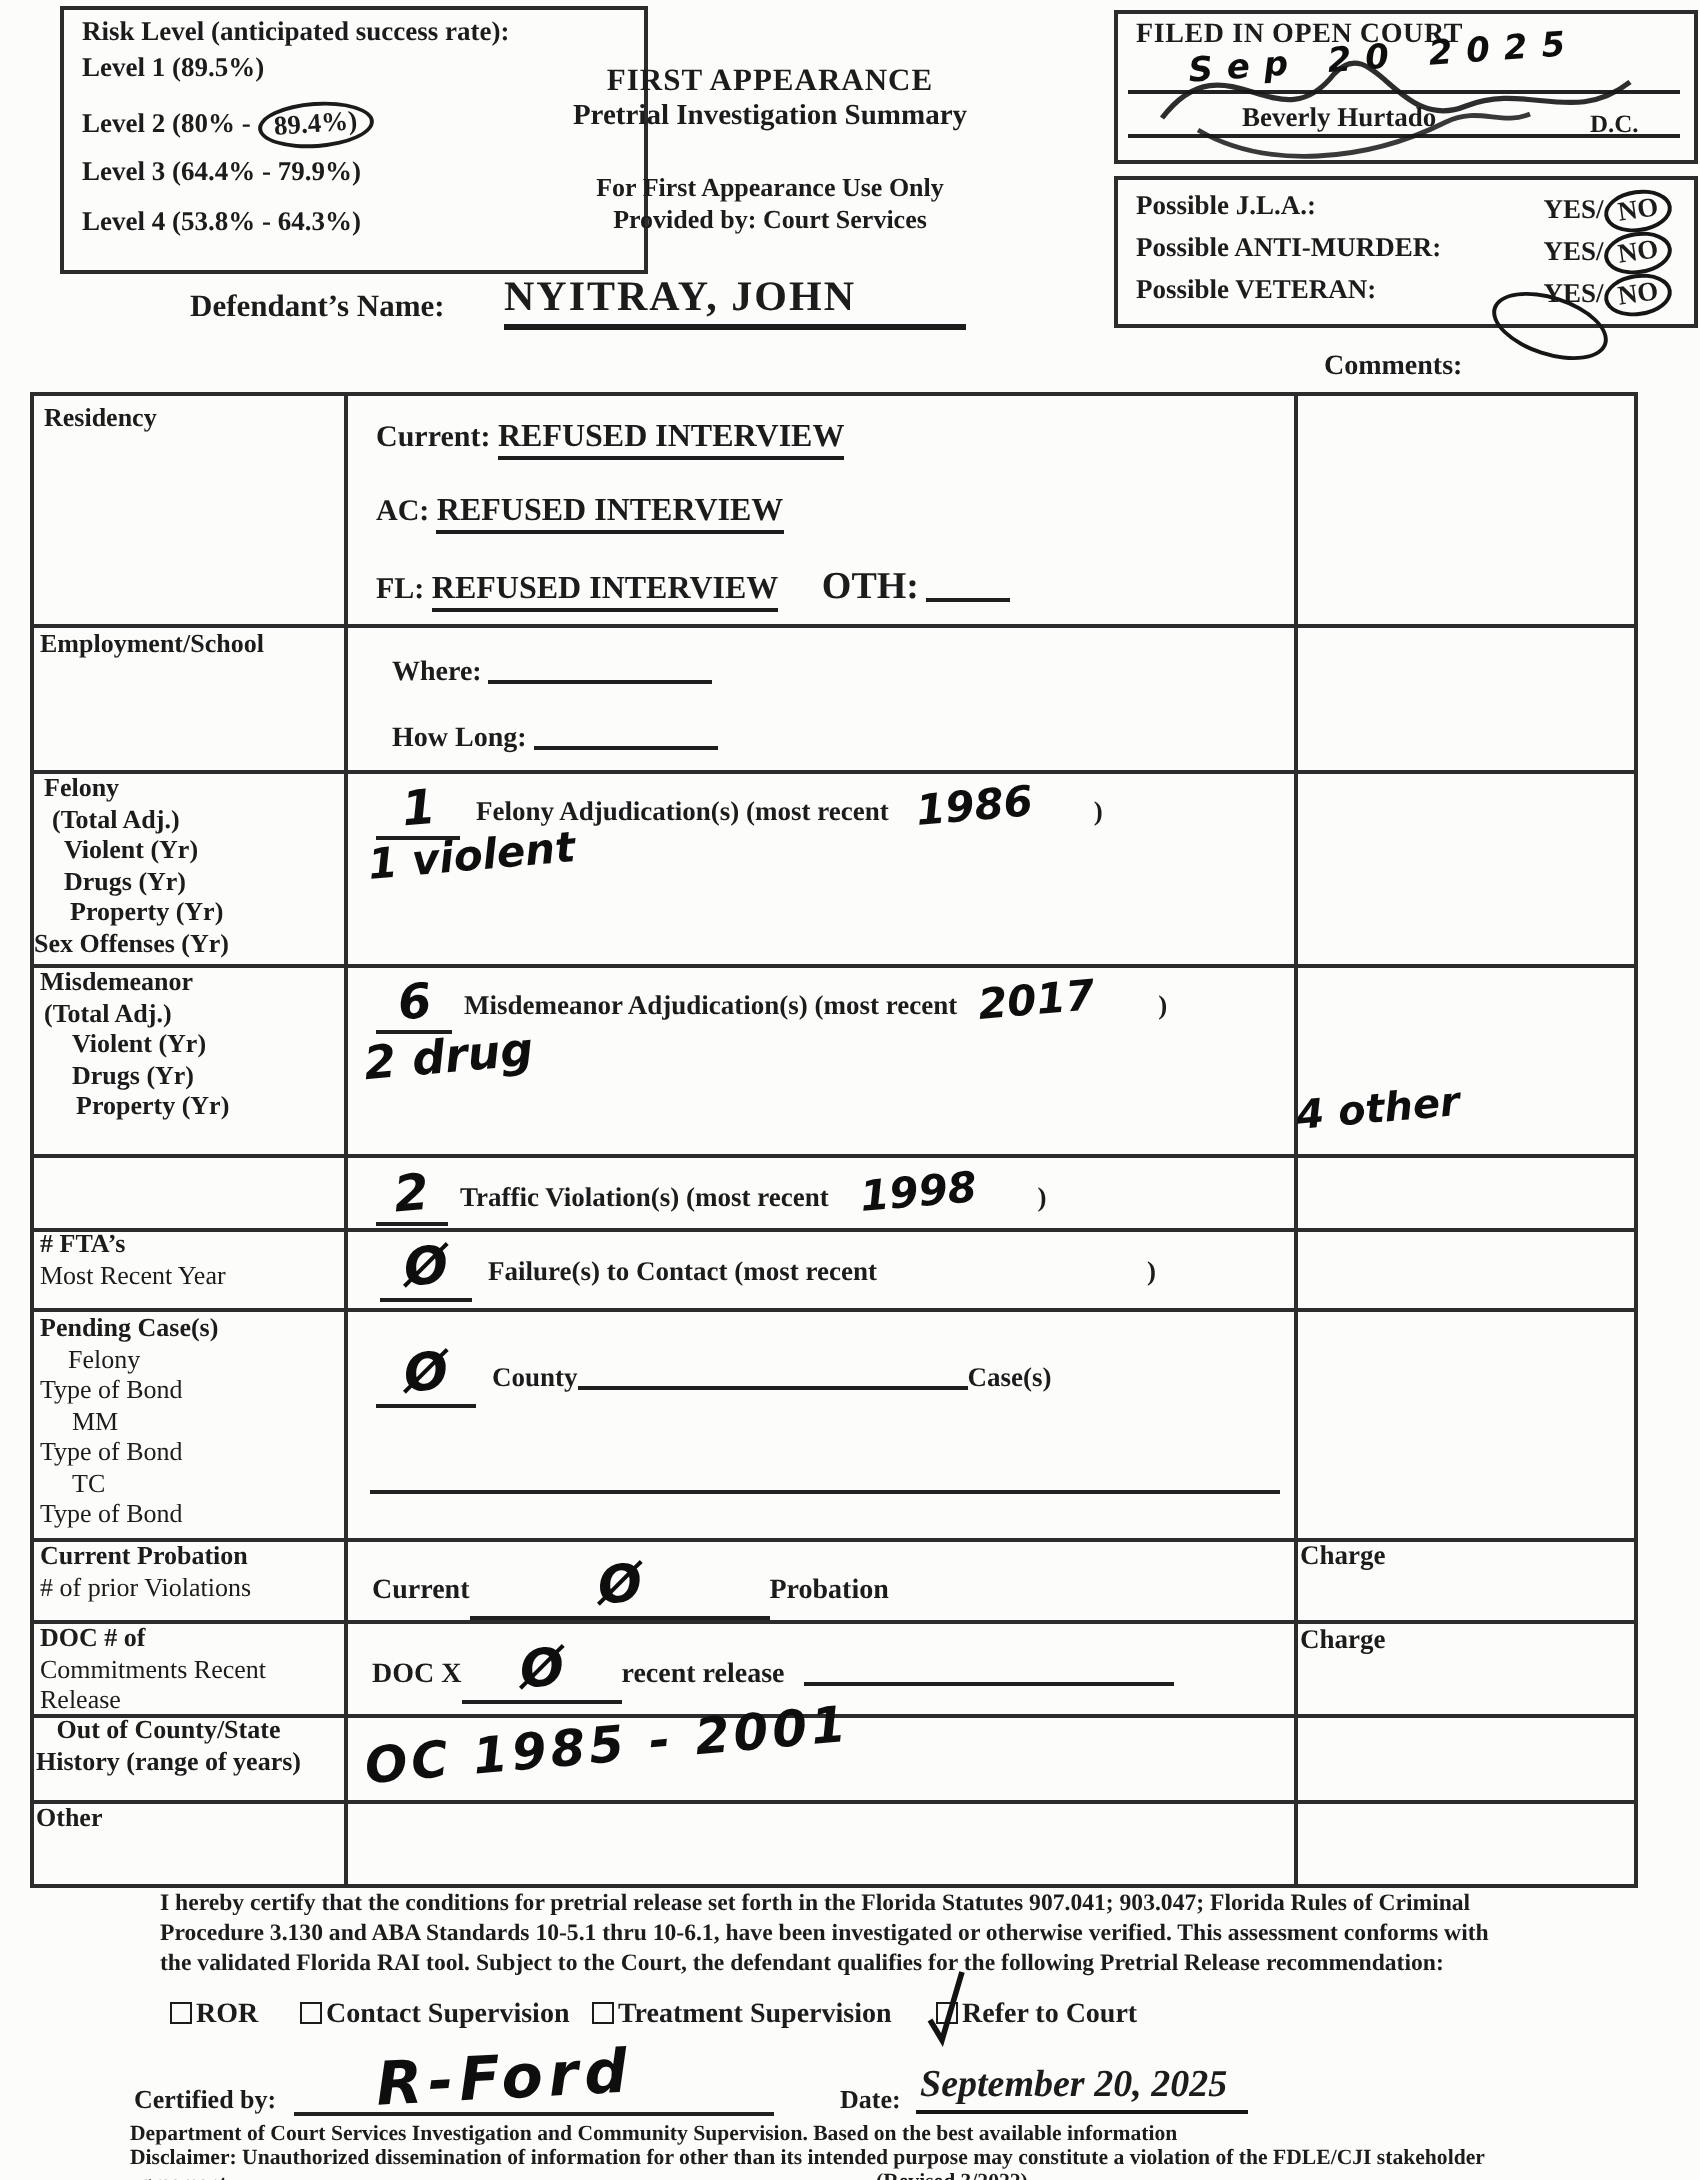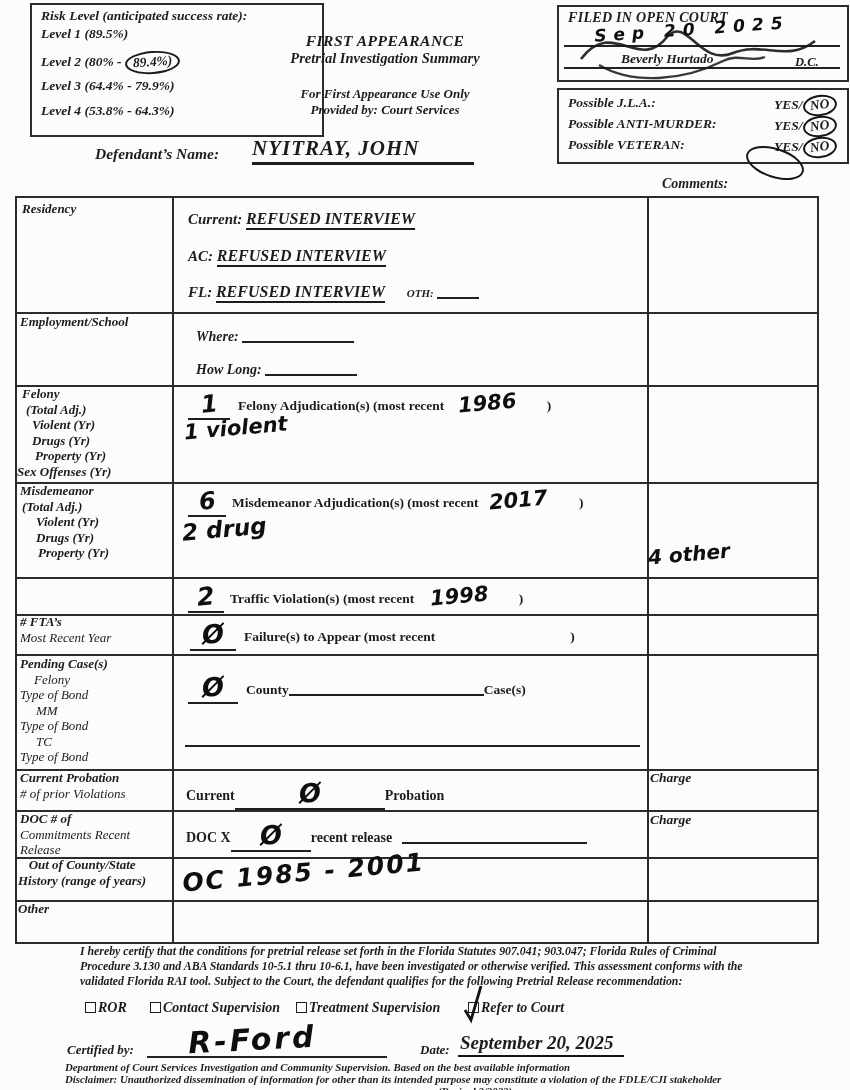--- a/index.html
+++ b/index.html
@@ -1,18 +1,18 @@
 <!DOCTYPE html>
 <html><head>
 <meta charset="utf-8">
 <style>
   html,body{margin:0;padding:0;background:#e8e8e6;}
   .page{position:relative;width:850px;height:1090px;background:#fcfcfb;overflow:hidden;
         font-family:"Liberation Serif",serif;color:#1c1c1c;}
-  .abs{position:absolute;font-style:italic;}
+  .abs{position:absolute;}
   .b{font-weight:bold;}
   .box{position:absolute;border:2px solid #2c2c2c;}
   .vline{position:absolute;width:2px;background:#2c2c2c;}
   .hline{position:absolute;left:0;width:100%;height:2px;background:#2c2c2c;}
   .thin{position:absolute;height:2px;background:#222;}
   .bl{display:inline-block;border-bottom:2px solid #1f1f1f;transform:translateY(2px);text-align:center;}
   .u{border-bottom:2.5px solid #1c1c1c;padding-bottom:1px;}
   .hand{font-family:"DejaVu Sans",sans-serif;font-style:italic;font-weight:bold;color:#0e0e0e;white-space:nowrap;}
   .rot{display:inline-block;transform:rotate(-5deg);}
   .circ{display:inline-block;border:2.5px solid #1b1b1b;border-radius:50%;padding:1px 6px 2px 6px;transform:rotate(-4deg);}
@@ -102,21 +102,21 @@
     <span class="b">Current:</span>
     <span class="b u" style="font-size:16px;">REFUSED INTERVIEW</span>
   </div>
   <div class="abs" style="left:188px;top:247px;font-size:15px;">
     <span class="b">AC:</span>
     <span class="b u" style="font-size:16px;">REFUSED INTERVIEW</span>
   </div>
   <div class="abs" style="left:188px;top:283px;font-size:15px;">
     <span class="b">FL:</span>
     <span class="b u" style="font-size:16px;">REFUSED INTERVIEW</span>
-    <span class="b" style="font-size:11px;margin-left:18px;">OTH:</span>
+    <span class="b" style="font-size:19px;margin-left:18px;">OTH:</span>
     <span class="bl" style="width:42px;"></span>
   </div>
 
   <div class="abs lbl" style="left:20px;top:314px;">Employment/School</div>
   <div class="abs" style="left:196px;top:329px;font-size:14px;">
     <span class="b">Where:</span>
     <span class="bl" style="width:112px;"></span>
   </div>
   <div class="abs" style="left:196px;top:362px;font-size:14px;">
     <span class="b">How Long:</span>
@@ -161,21 +161,21 @@
     <span class="hand rot" style="font-size:21px;margin-left:16px;">1998</span>
     <span class="b" style="margin-left:30px;">)</span>
   </div>
 
   <div class="abs" style="left:0;top:614px;">
     <div class="lbl" style="margin-left:20px;"># FTA’s</div>
     <div class="lbl" style="margin-left:20px;font-weight:normal;">Most Recent Year</div>
   </div>
   <div class="flexrow" style="left:190px;top:617px;font-size:13.5px;">
     <span class="bl" style="width:46px;"><span class="hand rot" style="font-size:26px;">Ø</span></span>
-    <span class="b" style="margin-left:8px;">Failure(s) to Appear (most recent</span>
+    <span class="b" style="margin-left:8px;">Failure(s) to Contact (most recent</span>
     <span class="b" style="margin-left:135px;">)</span>
   </div>
 
   <div class="abs" style="left:0;top:656px;">
     <div class="lbl" style="margin-left:20px;">Pending Case(s)</div>
     <div class="lbl" style="margin-left:34px;font-weight:normal;">Felony</div>
     <div class="lbl" style="margin-left:20px;font-weight:normal;">Type of Bond</div>
     <div class="lbl" style="margin-left:36px;font-weight:normal;">MM</div>
     <div class="lbl" style="margin-left:20px;font-weight:normal;">Type of Bond</div>
     <div class="lbl" style="margin-left:36px;font-weight:normal;">TC</div>

